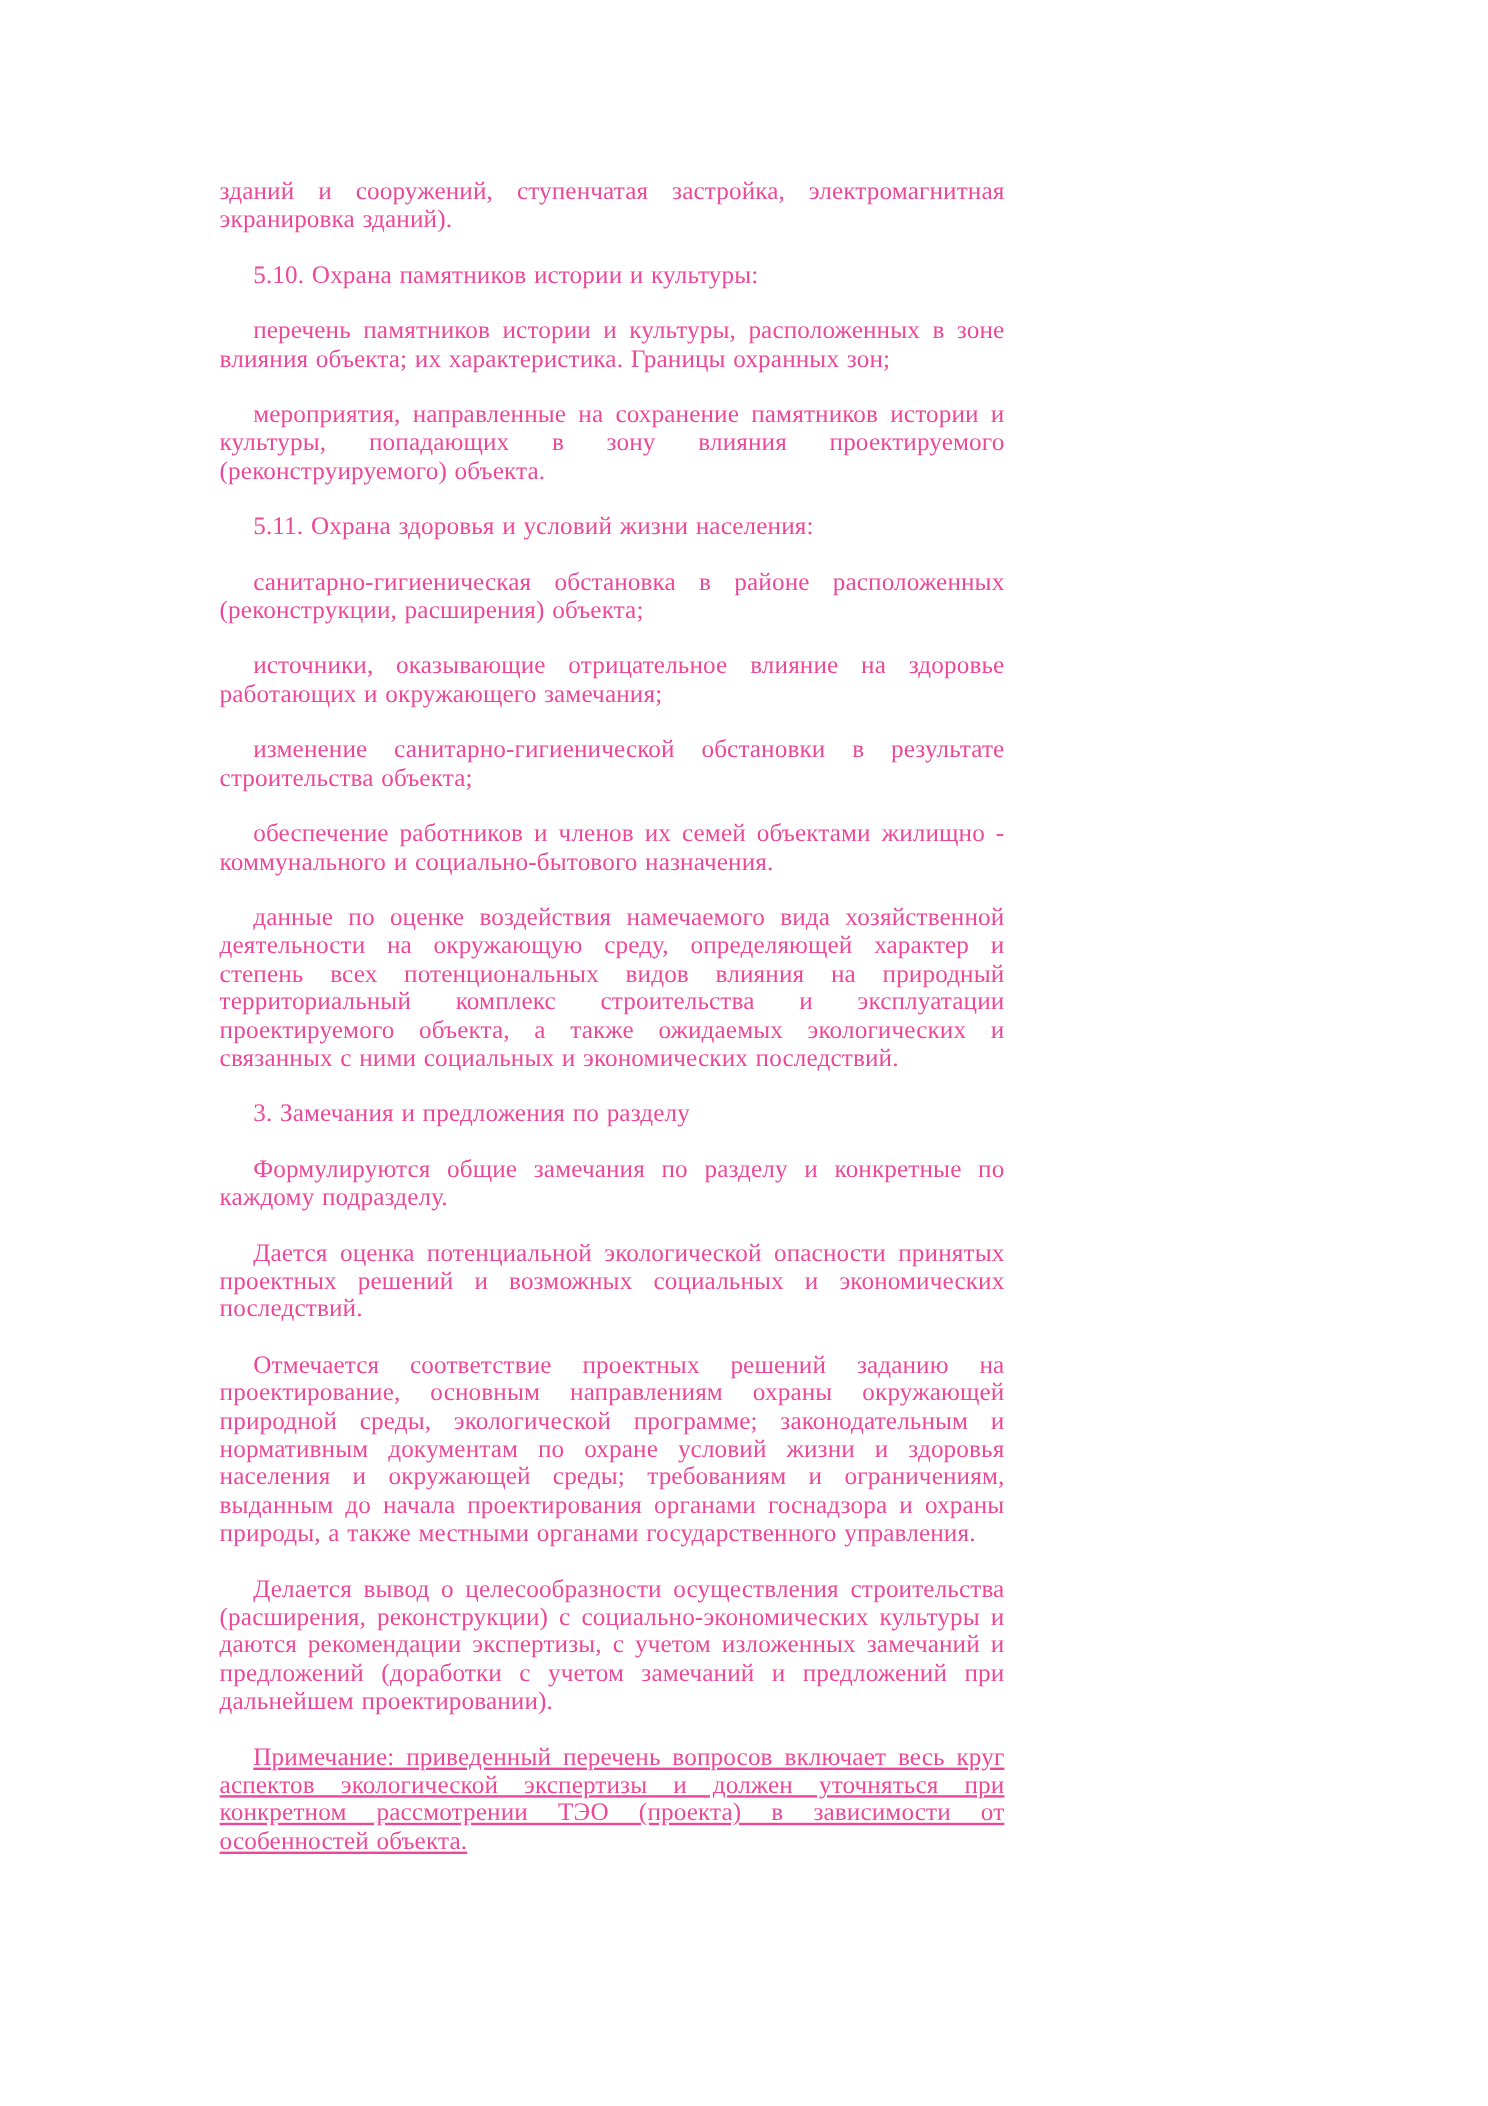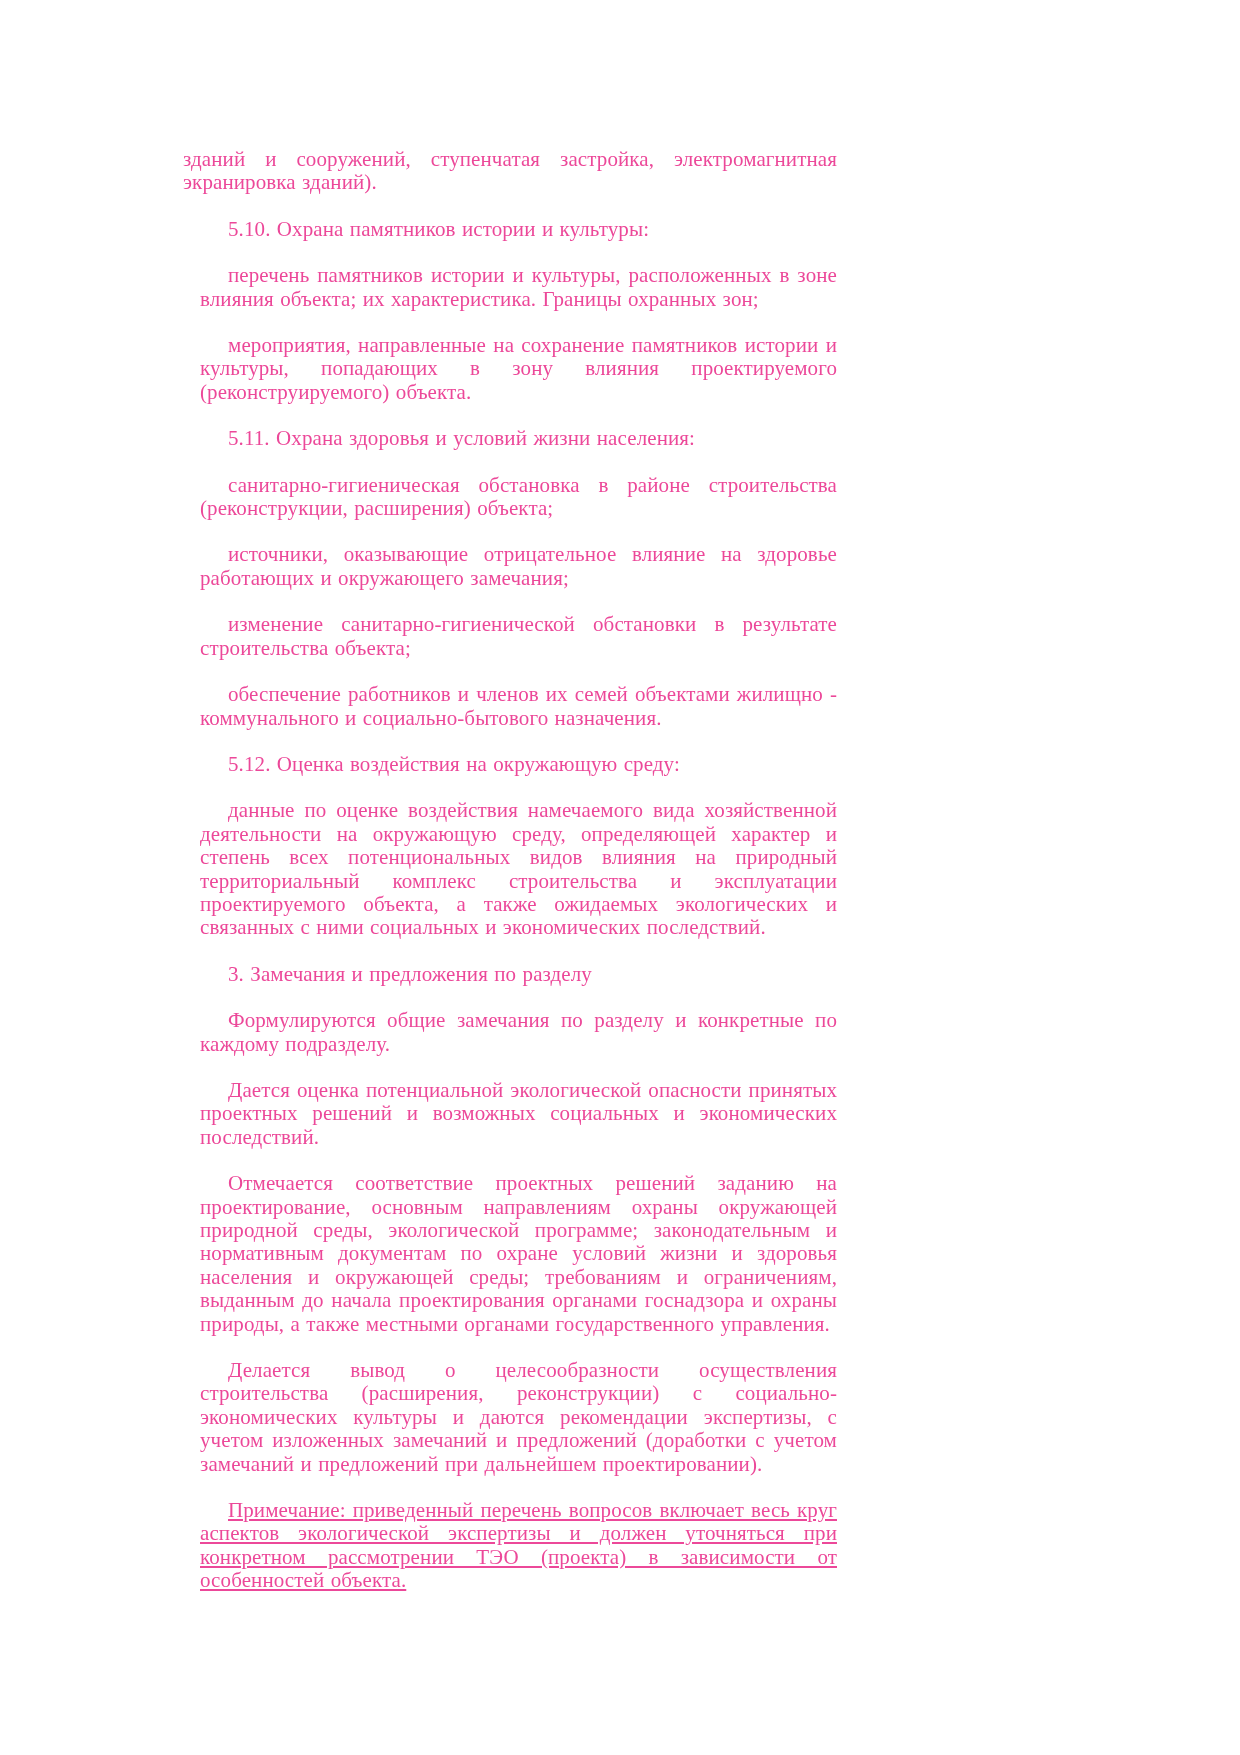--- a/index.html
+++ b/index.html
@@ -24,41 +24,39 @@
     margin: 0 0 23px 0;
     font-size: 21px;
     line-height: 23.4px;
     color: #ec4899;
     text-align: justify;
     letter-spacing: 0.1px;
     word-spacing: 1px;
   }
   .para.ind {
     text-indent: 28px;
-    margin-left: 17px;
   }
   .para:last-child {
     margin-bottom: 0;
     text-decoration: underline;
   }
 </style>
 </head>
 <body>
 
 <div class="page">
   <p class="para">зданий и сооружений, ступенчатая застройка, электромагнитная экранировка зданий).</p>
   <p class="para ind">5.10. Охрана памятников истории и культуры:</p>
   <p class="para ind">перечень памятников истории и культуры, расположенных в зоне влияния объекта; их характеристика. Границы охранных зон;</p>
   <p class="para ind">мероприятия, направленные на сохранение памятников истории и культуры, попадающих в зону влияния проектируемого (реконструируемого) объекта.</p>
   <p class="para ind">5.11. Охрана здоровья и условий жизни населения:</p>
-  <p class="para ind">санитарно-гигиеническая обстановка в районе строительства (реконструкции, расширения) объекта;</p>
+  <p class="para ind">санитарно-гигиеническая обстановка в районе расположенных (реконструкции, расширения) объекта;</p>
   <p class="para ind">источники, оказывающие отрицательное влияние на здоровье работающих и окружающего замечания;</p>
   <p class="para ind">изменение санитарно-гигиенической обстановки в результате строительства объекта;</p>
   <p class="para ind">обеспечение работников и членов их семей объектами жилищно - коммунального и социально-бытового назначения.</p>
-  <p class="para ind">5.12. Оценка воздействия на окружающую среду:</p>
   <p class="para ind">данные по оценке воздействия намечаемого вида хозяйственной деятельности на окружающую среду, определяющей характер и степень всех потенциональных видов влияния на природный территориальный комплекс строительства и эксплуатации проектируемого объекта, а также ожидаемых экологических и связанных с ними социальных и экономических последствий.</p>
   <p class="para ind">3. Замечания и предложения по разделу</p>
   <p class="para ind">Формулируются общие замечания по разделу и конкретные по каждому подразделу.</p>
   <p class="para ind">Дается оценка потенциальной экологической опасности принятых проектных решений и возможных социальных и экономических последствий.</p>
   <p class="para ind">Отмечается соответствие проектных решений заданию на проектирование, основным направлениям охраны окружающей природной среды, экологической программе; законодательным и нормативным документам по охране условий жизни и здоровья населения и окружающей среды; требованиям и ограничениям, выданным до начала проектирования органами госнадзора и охраны природы, а также местными органами государственного управления.</p>
   <p class="para ind">Делается вывод о целесообразности осуществления строительства (расширения, реконструкции) с социально-экономических культуры и даются рекомендации экспертизы, с учетом изложенных замечаний и предложений (доработки с учетом замечаний и предложений при дальнейшем проектировании).</p>
   <p class="para ind">Примечание: приведенный перечень вопросов включает весь круг аспектов экологической экспертизы и должен уточняться при конкретном рассмотрении ТЭО (проекта) в зависимости от особенностей объекта.</p>
 </div>
 
 </body></html>

